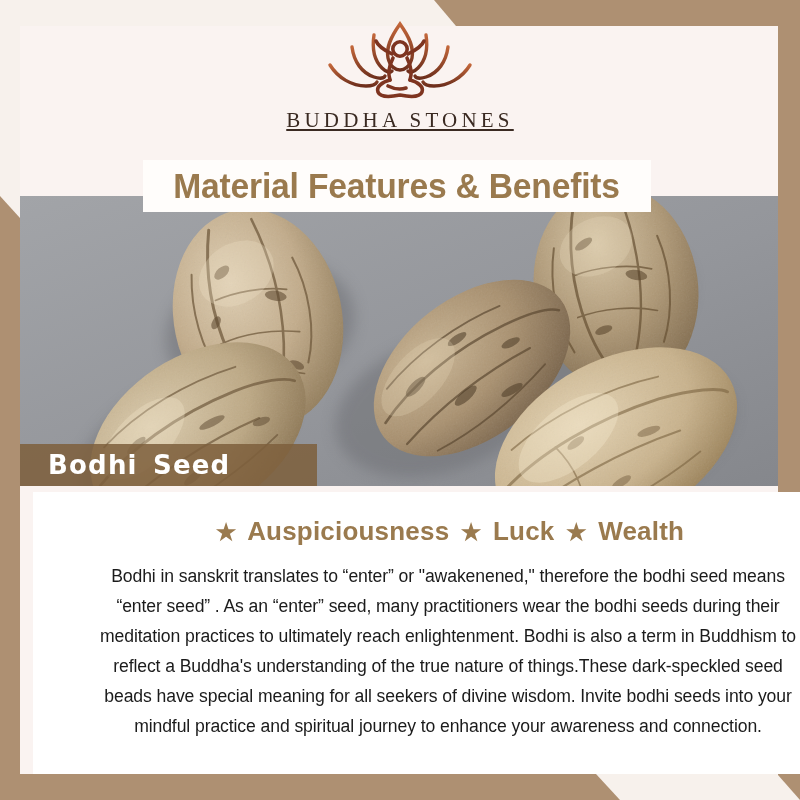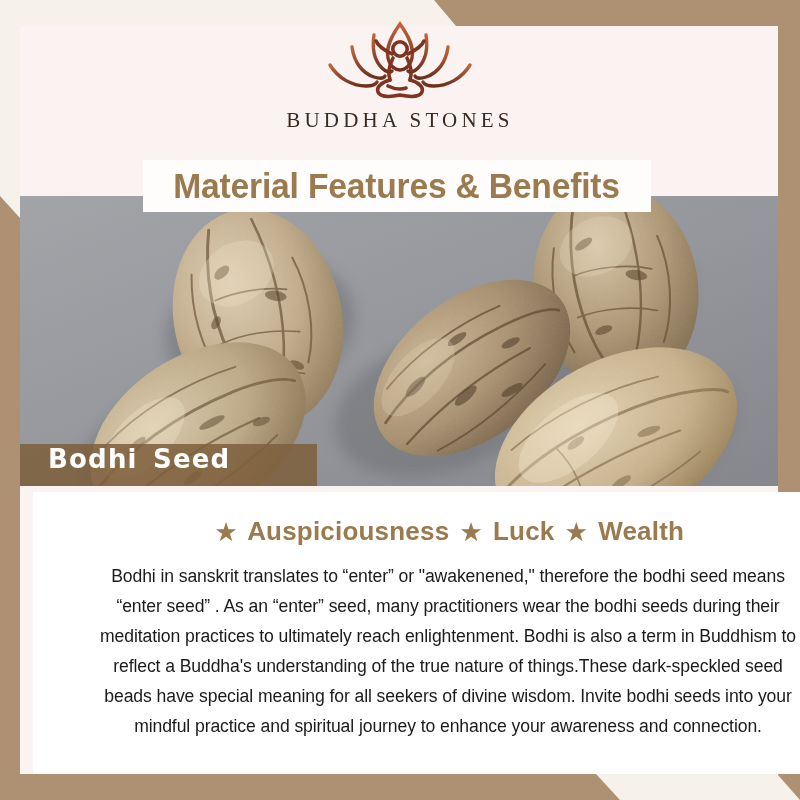--- a/index.html
+++ b/index.html
@@ -76,20 +76,21 @@
     align-items: center;
   }
   .logo-mark { width: 200px; height: 86px; display: block; }
   .logo-word {
     margin-top: 4px;
     font-family: "Liberation Serif", serif;
     font-size: 21px;
     letter-spacing: 4.2px;
     color: #3a2a22;
     font-weight: 400;
+    text-decoration: underline;
   }
 
   
   .title-banner {
     position: absolute;
     left: 143px; top: 140px;
     width: 508px; height: 52px;
     background: #fffdfb;
     display: flex;
     align-items: center;
@@ -118,21 +119,21 @@
   }
   .photo svg { display: block; width: 758px; height: 290px; }
 
   
   .seed-band {
     position: absolute;
     left: 20px; top: 444px;
     width: 297px; height: 42px;
     background: rgba(126, 96, 60, 0.86);
     display: flex;
-    align-items: flex-start;
+    align-items: center;
     z-index: 5;
   }
   .seed-band-text {
     margin-left: 28px;
     color: #ffffff;
     font-weight: bold;
     font-size: 26px;
     letter-spacing: 1.2px;
     word-spacing: 5px;
     font-family: "DejaVu Sans", sans-serif;

